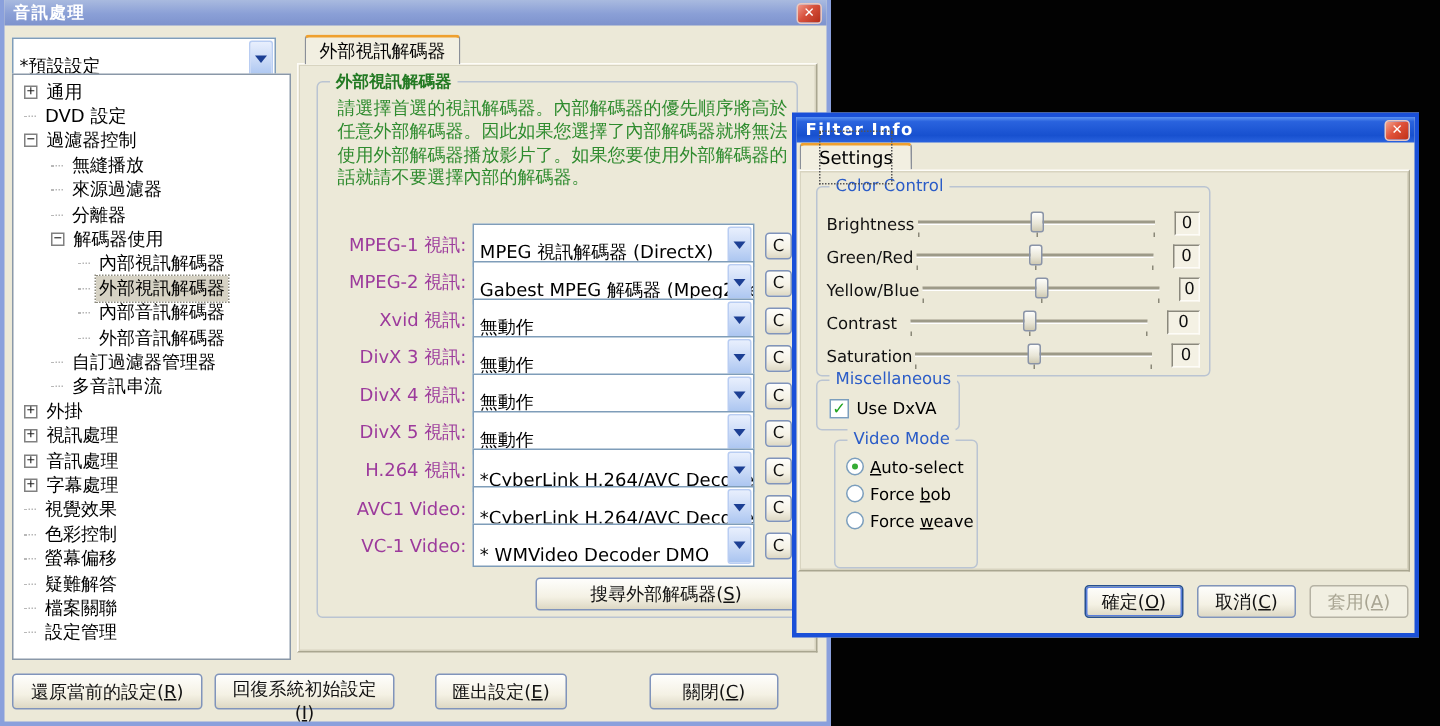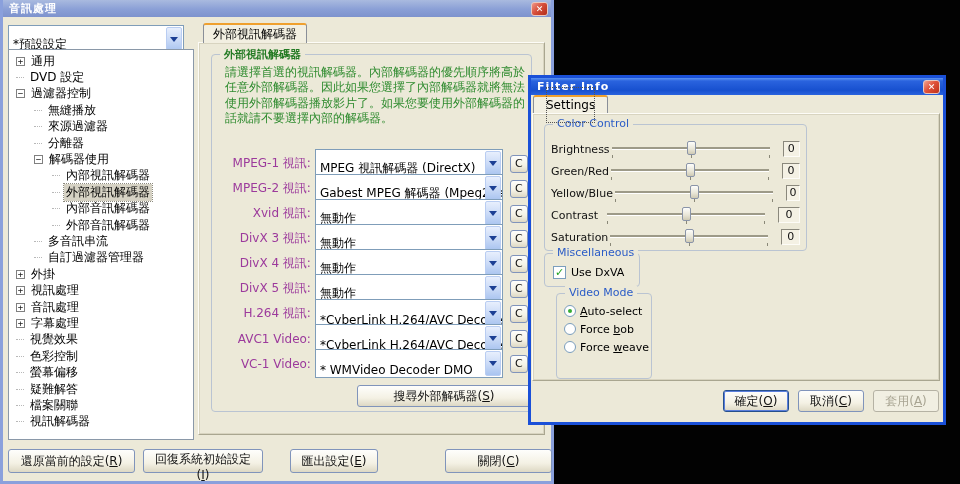--- a/index.html
+++ b/index.html
@@ -55,21 +55,21 @@
   .xpbtn{position:relative;border:1px solid #8094bb;border-radius:3px;font-size:12px;color:#111;
     background:linear-gradient(180deg,#fefefc 0%,#f4f1e4 60%,#ddd8c4 100%);
     font-family:"DejaVu Sans","Liberation Sans",sans-serif;cursor:default;}
   .cbtn{width:19px;height:18px;margin-left:7px;font-size:11px;padding:0;}
   #searchbtn{position:absolute;left:145px;top:330px;width:174px;height:22px;}
   
   .bbtn{position:absolute;top:432px;height:24px;}
   #btn-restore{left:5px;width:127px;}
   #btn-reset{left:140px;width:120px;}
   #btn-export{left:287px;width:88px;}
-  #btn-close{left:430px;width:107px;margin-left:12px;}
+  #btn-close{left:430px;width:86px;}
   
   #fdialog{left:528px;top:75px;width:418px;height:350px;border:3px solid #1a50d8;z-index:10;}
   #fdialog .titlebar{background:linear-gradient(180deg,#5a92f2 0%,#2a63de 18%,#1750cf 72%,#2a63de 100%);}
   #ftab{left:2px;top:0px;height:18px;}
   #ftab .tabfocus{outline:1px dotted #555;outline-offset:-4px;padding:14px 3px;}
   #fpanel{left:1px;top:18px;width:408px;height:268px;}
   #ccgroup{left:11px;top:10px;width:263px;height:127px;}
   #miscgroup{left:11px;top:139px;width:96px;height:34px;}
   #vmgroup{left:11px;top:179px;width:96px;height:86px;margin-left:12px;}
   .gbox .gtitle{font-size:11px;color:#2b5cc7;}
@@ -156,25 +156,25 @@
       <div class="trow lv2">
           <span class="stub"></span>
           <span class="tlbl">內部音訊解碼器</span>
         </div>
       <div class="trow lv2">
           <span class="stub"></span>
           <span class="tlbl">外部音訊解碼器</span>
         </div>
       <div class="trow lv1">
           <span class="stub"></span>
+          <span class="tlbl">自訂過濾器管理器</span>
+        </div>
+      <div class="trow lv1">
+          <span class="stub"></span>
           <span class="tlbl">多音訊串流</span>
-        </div>
-      <div class="trow lv1">
-          <span class="stub"></span>
-          <span class="tlbl">自訂過濾器管理器</span>
         </div>
       <div class="trow lv0">
           <span class="exp">+</span>
           <span class="tlbl">外掛</span>
         </div>
       <div class="trow lv0">
           <span class="exp">+</span>
           <span class="tlbl">視訊處理</span>
         </div>
       <div class="trow lv0">
@@ -200,21 +200,21 @@
       <div class="trow lv0">
           <span class="stub"></span>
           <span class="tlbl">疑難解答</span>
         </div>
       <div class="trow lv0">
           <span class="stub"></span>
           <span class="tlbl">檔案關聯</span>
         </div>
       <div class="trow lv0">
           <span class="stub"></span>
-          <span class="tlbl">視訊解碼器</span>
+          <span class="tlbl">設定管理</span>
         </div>
     </div>
 
     <div class="tab" id="maintab">
       <span>外部視訊解碼器</span>
     </div>
     <div class="panel" id="mainpanel">
       <div class="gbox" id="decgroup">
         <span class="gtitle">外部視訊解碼器</span>
         <div class="desc">請選擇首選的視訊解碼器。內部解碼器的優先順序將高於任意外部解碼器。因此如果您選擇了內部解碼器就將無法使用外部解碼器播放影片了。如果您要使用外部解碼器的話就請不要選擇內部的解碼器。</div>

